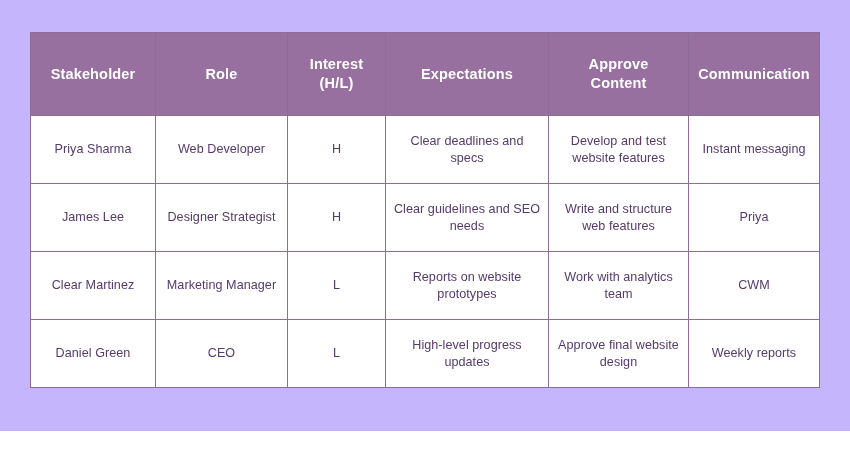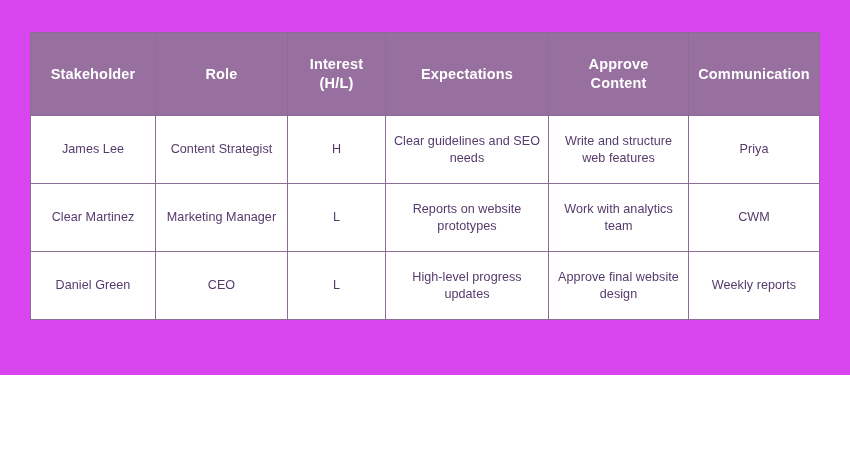--- a/index.html
+++ b/index.html
@@ -11,22 +11,22 @@
     width: 850px;
     height: 450px;
     background: #ffffff;
     font-family: "Liberation Sans", sans-serif;
     overflow: hidden;
   }
 
   .canvas {
     position: relative;
     width: 850px;
-    height: 375px;
-    background: #d946ef;
+    height: 431px;
+    background: #c4b5fd;
   }
 
   .table-wrap {
     position: absolute;
     left: 30px;
     top: 32px;
     width: 789px;
   }
 
   table.stakeholder-table {
@@ -92,22 +92,30 @@
             <th><span>Stakeholder</span></th>
             <th><span>Role</span></th>
             <th><span>Interest</span><br><span>(H/L)</span></th>
             <th><span>Expectations</span></th>
             <th><span>Approve</span><br><span>Content</span></th>
             <th><span>Communication</span></th>
           </tr>
       </thead>
       <tbody>
           <tr>
+            <td>Priya Sharma</td>
+            <td>Web Developer</td>
+            <td>H</td>
+            <td>Clear deadlines and specs</td>
+            <td>Develop and test website features</td>
+            <td>Instant messaging</td>
+          </tr>
+          <tr>
             <td>James Lee</td>
-            <td>Content Strategist</td>
+            <td>Designer Strategist</td>
             <td>H</td>
             <td>Clear guidelines and SEO needs</td>
             <td>Write and structure web features</td>
             <td>Priya</td>
           </tr>
           <tr>
             <td>Clear Martinez</td>
             <td>Marketing Manager</td>
             <td>L</td>
             <td>Reports on website prototypes</td>

